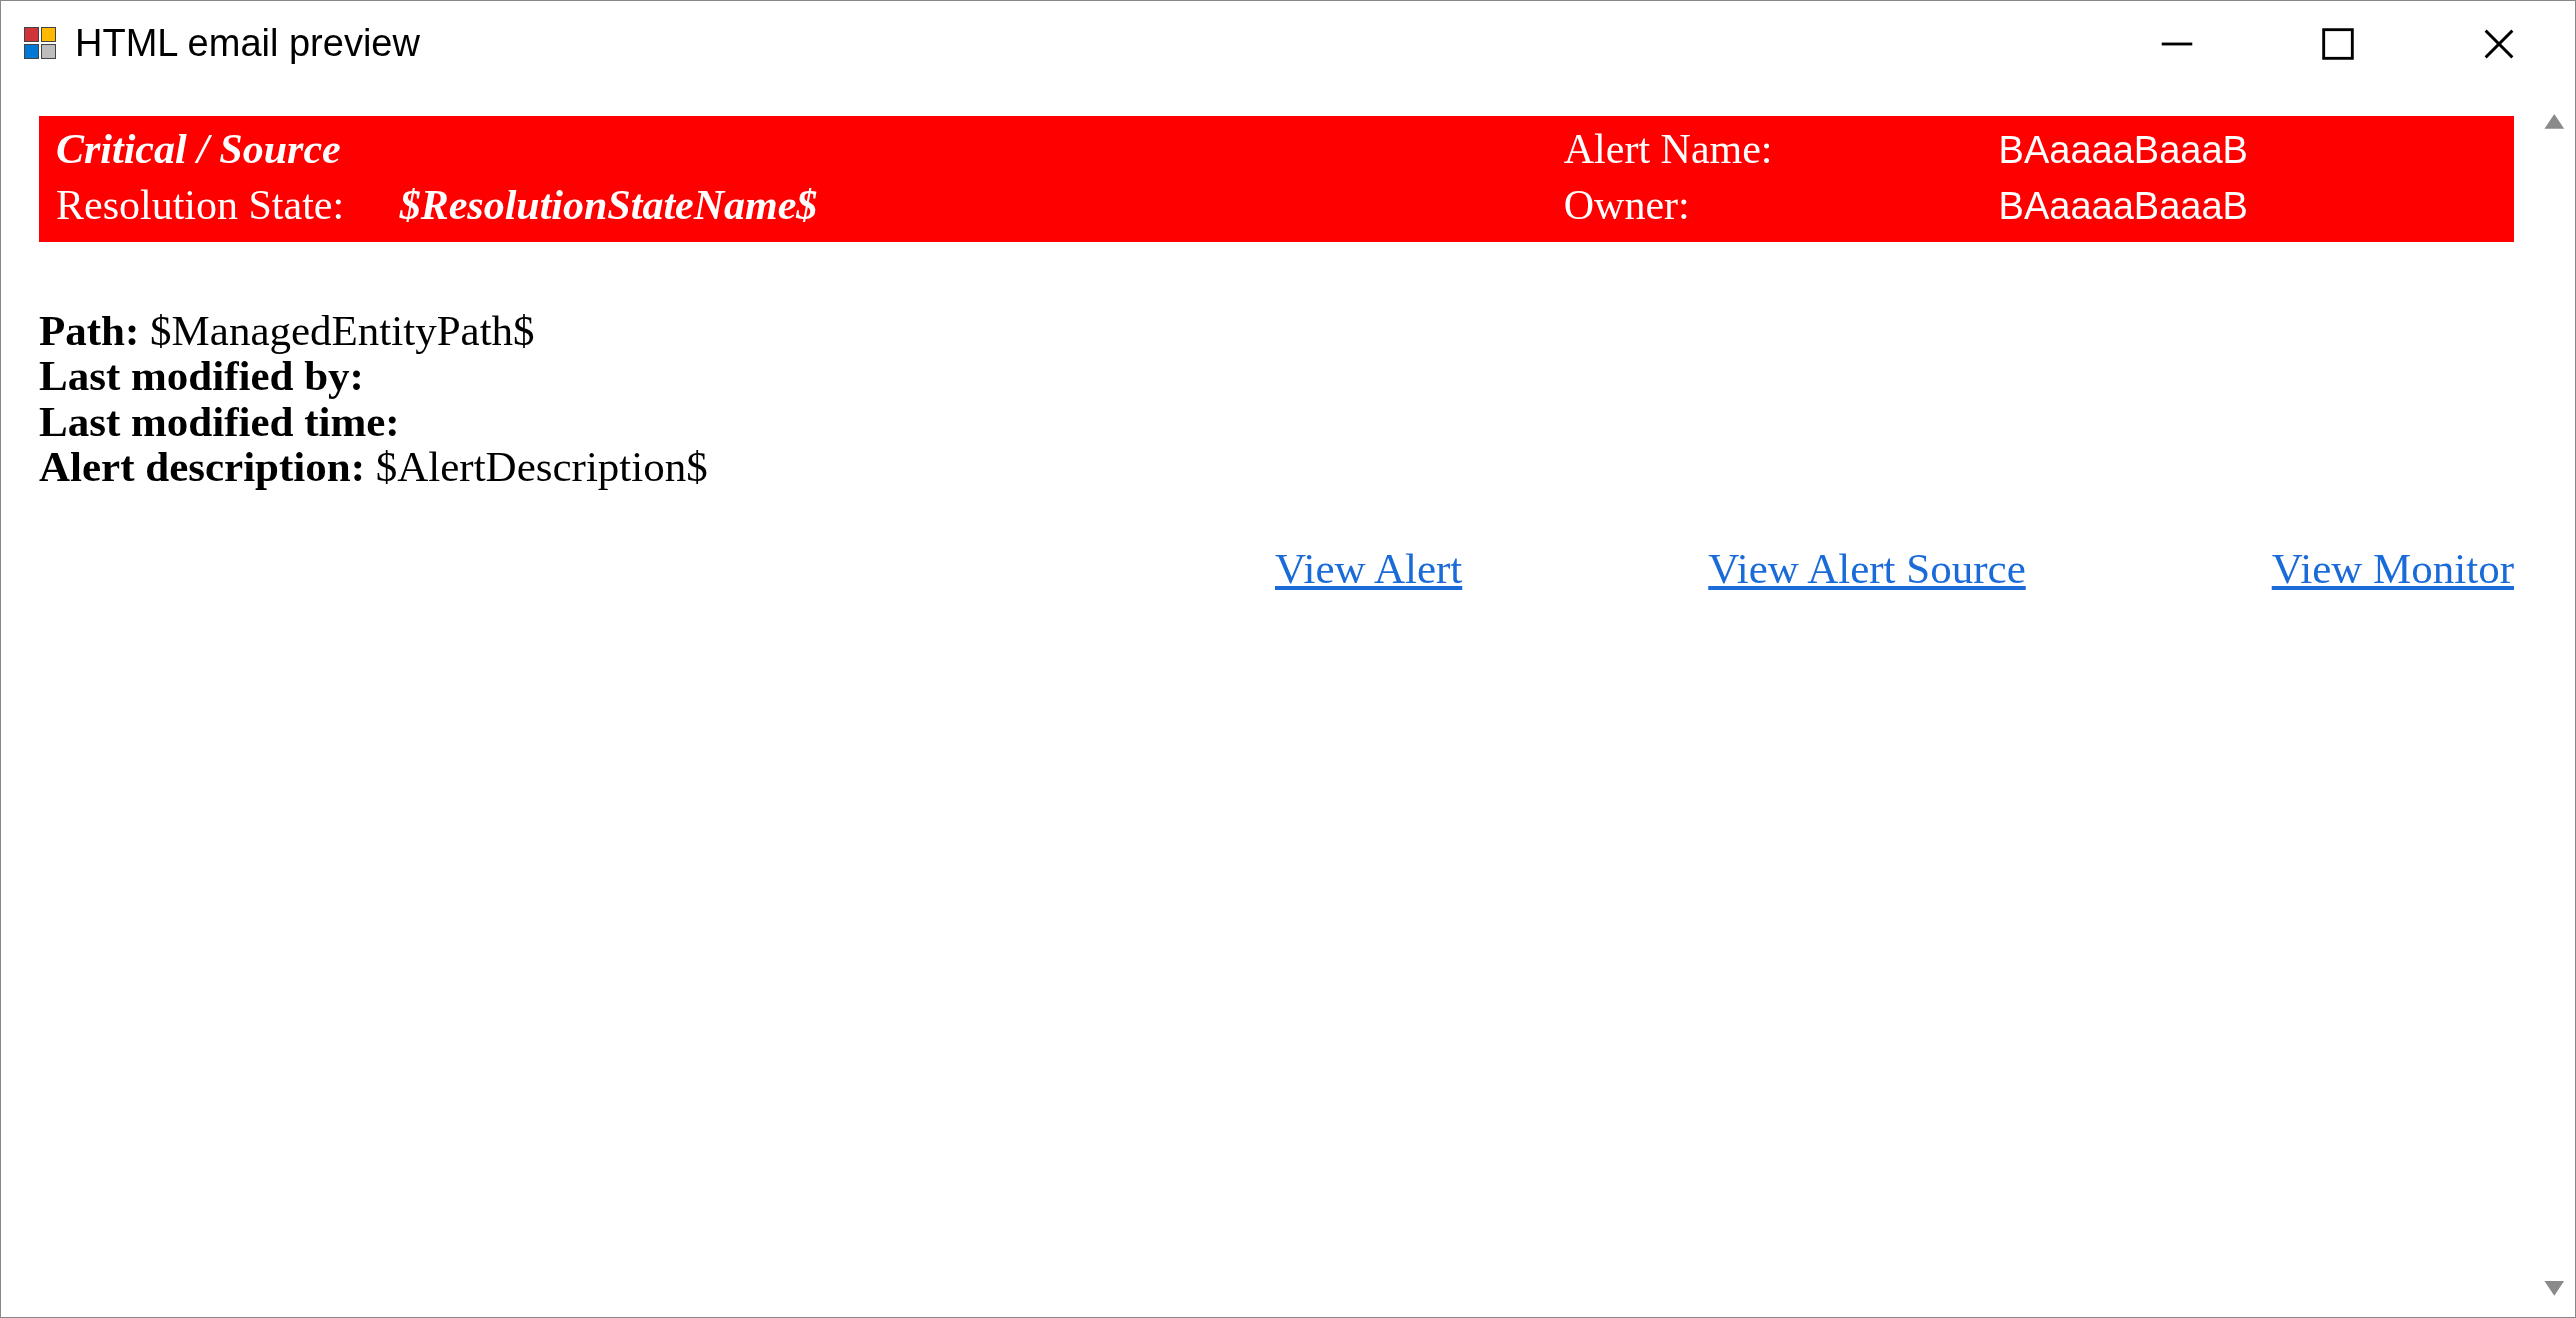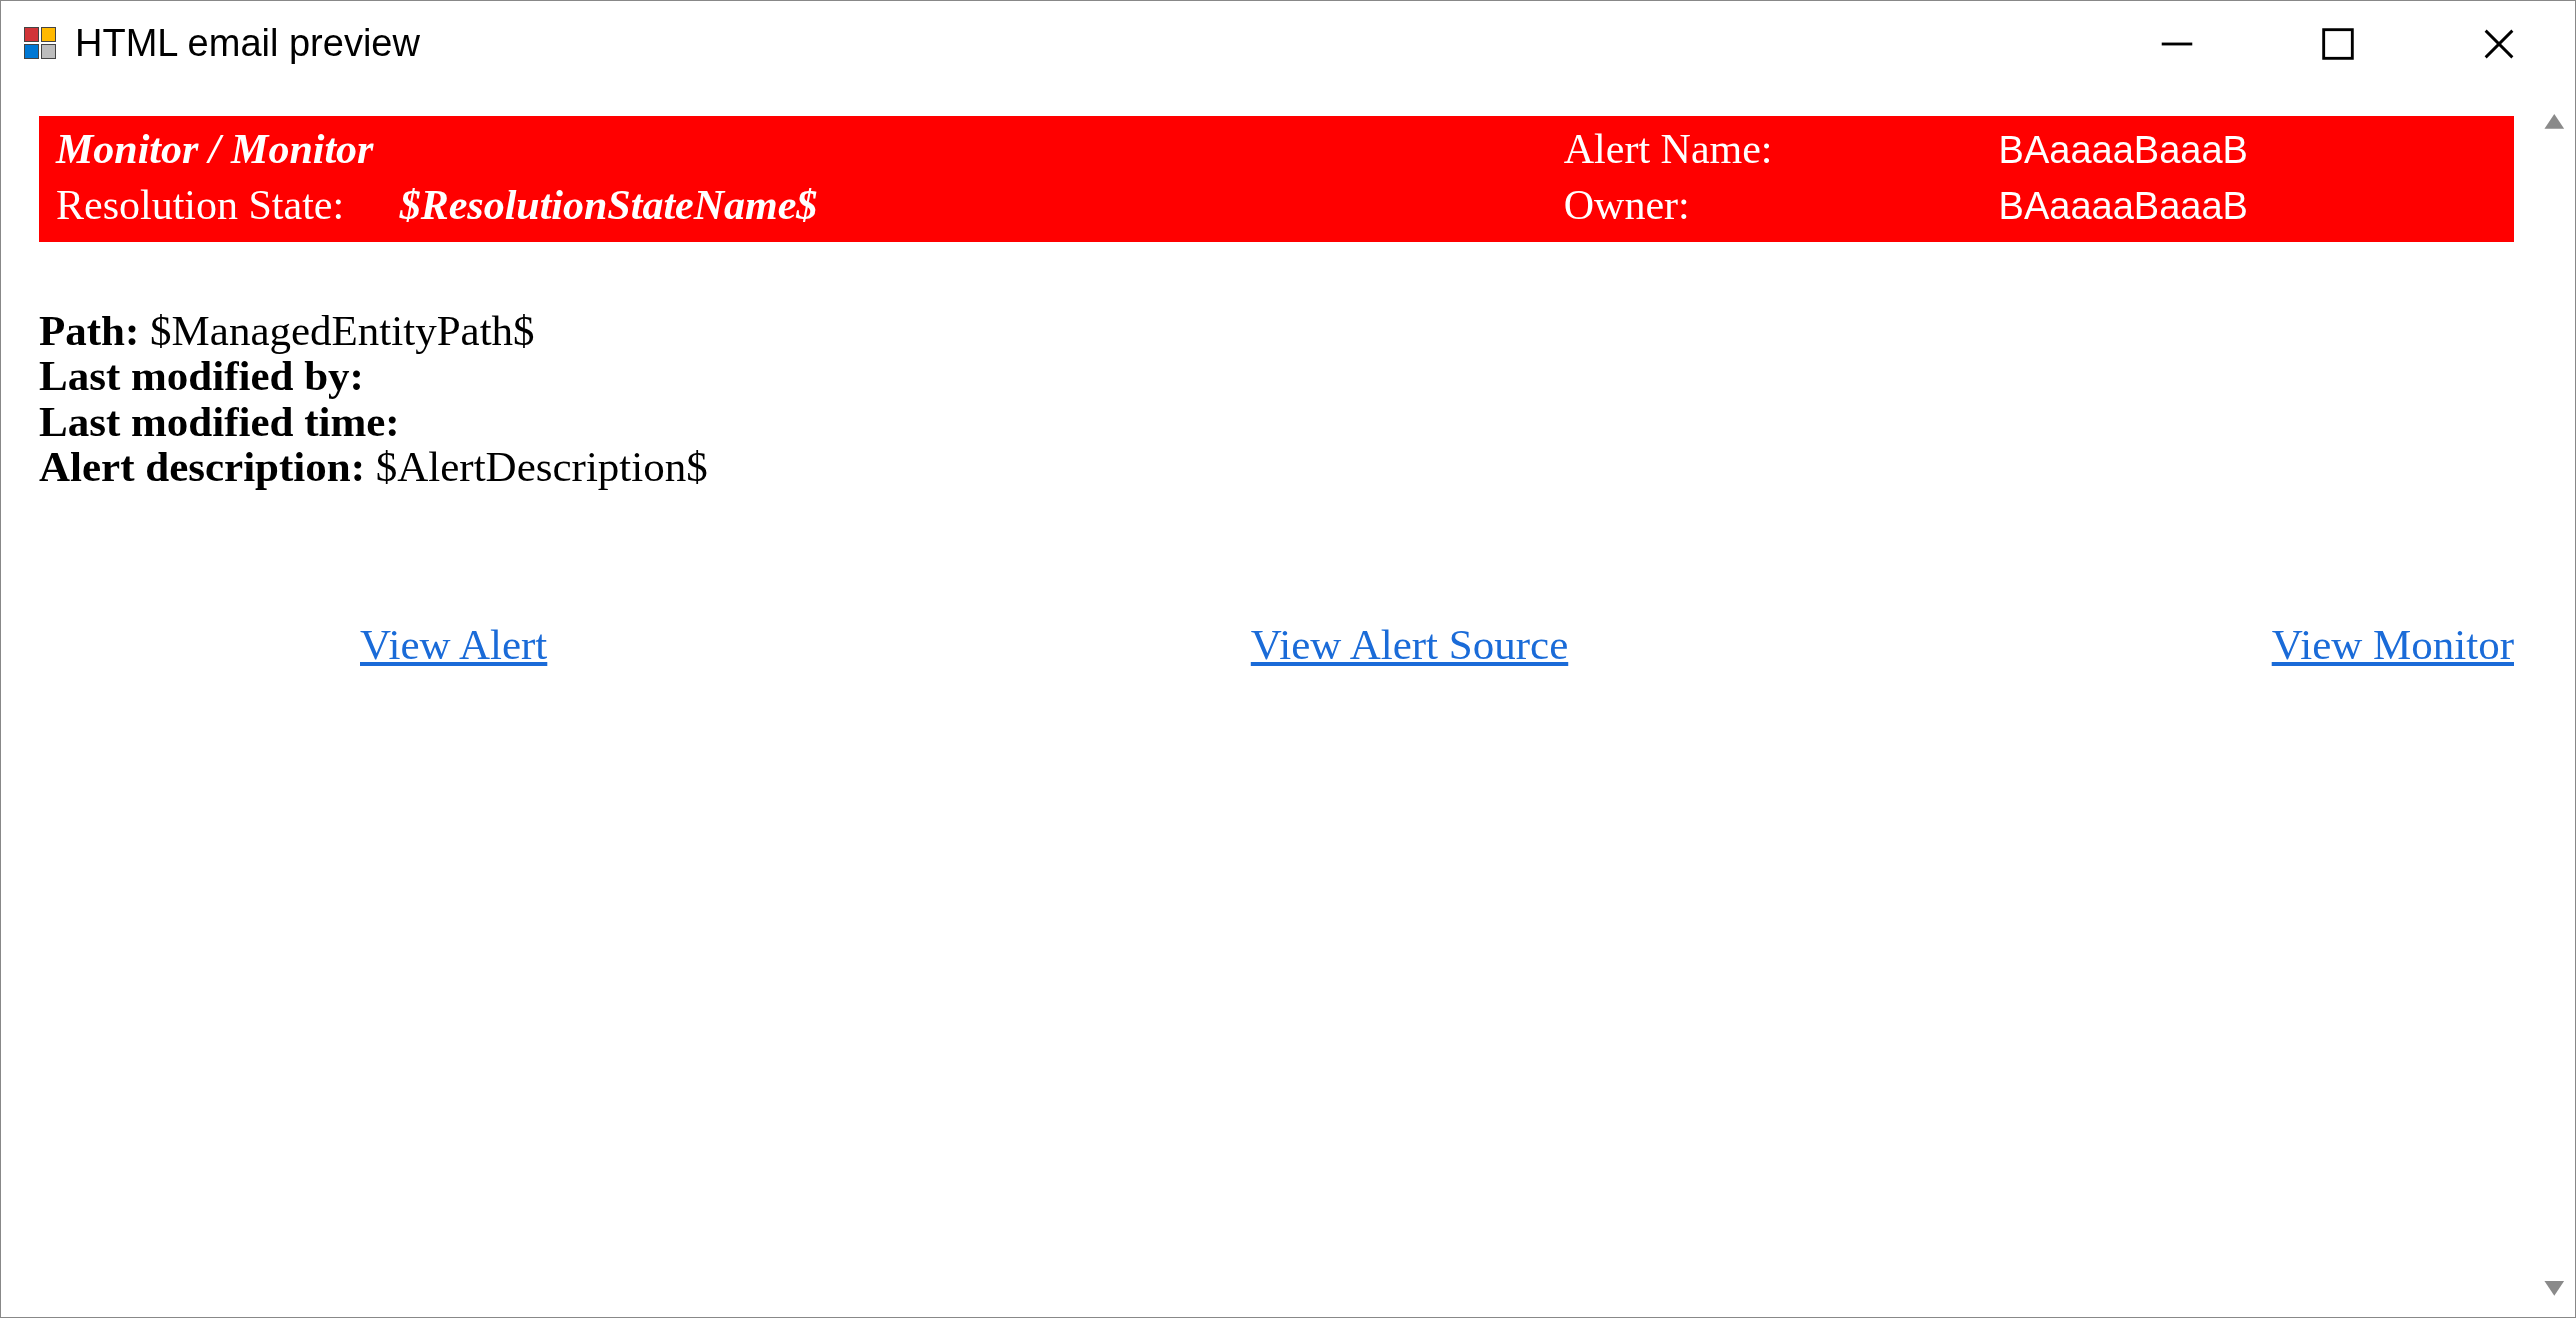--- a/index.html
+++ b/index.html
@@ -51,21 +51,21 @@
     .hdr-resstate { }
     .hdr-resstate-val { font-style: italic; font-weight: bold; margin-left: 24px; }
 
     
     .body-serif { font-family: "Times New Roman", serif; font-size: 43px; color: #000; margin-top: 66px; }
     .body-serif p { margin: 0; line-height: 1.05; }
     .body-serif .lbl { font-weight: bold; }
     .body-serif .gap { height: 55px; }
 
     
-    .links-row { margin-top: 76px; display: flex; justify-content: space-between; gap: 246px; padding-left: 321px; }
+    .links-row { display: flex; justify-content: flex-end; gap: 246px; padding-left: 321px; }
     .links-row a {
       font-family: "Times New Roman", serif; font-size: 43px; color: #1a6bd8; text-decoration: underline;
     }
   </style>
 </head>
 <body>
 
 <div class="window">
   <div class="titlebar">
     <div class="titlebar-left">
@@ -97,21 +97,21 @@
     </div>
   </div>
 
   <div class="client">
     <div class="scroll-area">
 
       <div class="alert-header">
         <table>
           <tbody>
               <tr>
-            <td class="hdr-severity">Monitor / Monitor</td>
+            <td class="hdr-severity">Critical / Source</td>
             <td class="hdr-label">Alert Name:</td>
             <td class="hdr-value">BAaaaaBaaaB</td>
           </tr>
           <tr>
             <td class="hdr-resstate">
               <span>Resolution State:</span>
               <span>&nbsp;</span>
               <span class="hdr-resstate-val">$ResolutionStateName$</span>
             </td>
             <td class="hdr-label">Owner:</td>

